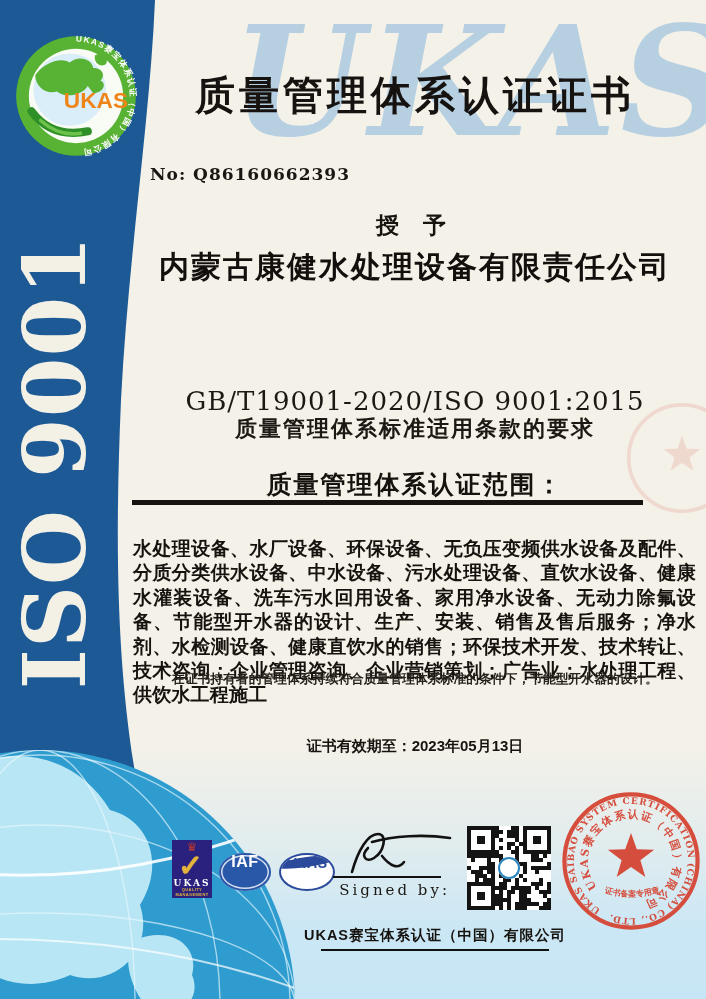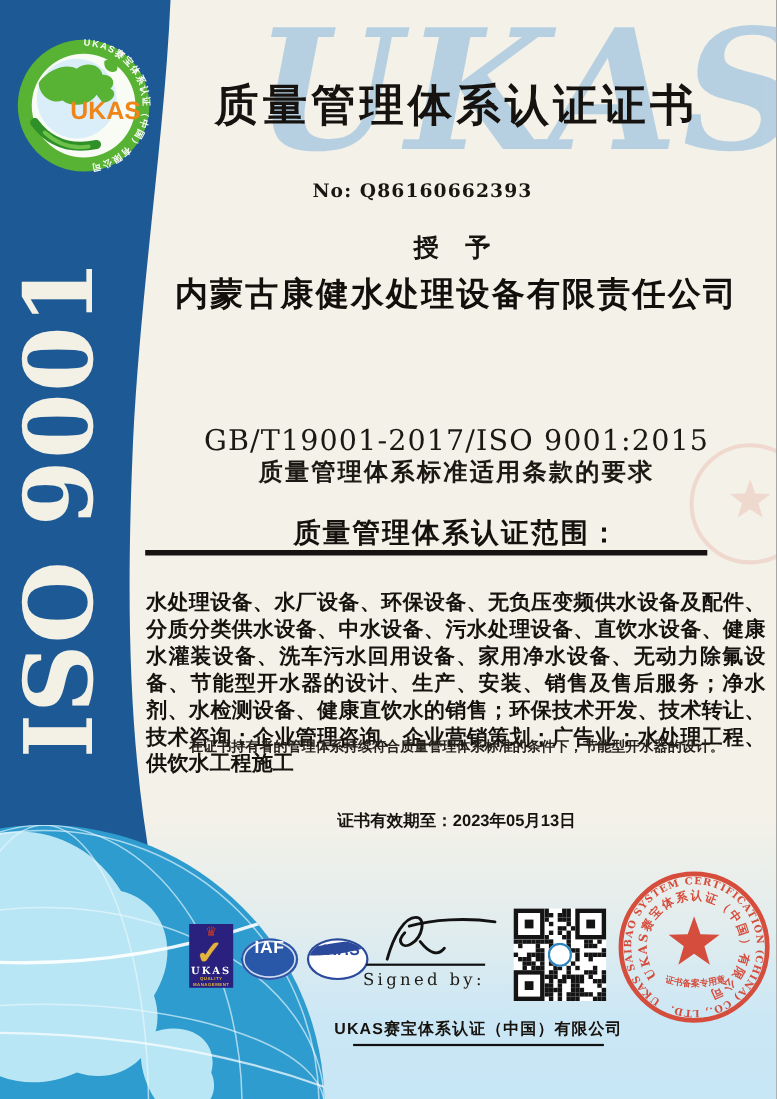--- a/index.html
+++ b/index.html
@@ -22,21 +22,21 @@
     transform:rotate(-90deg);text-align:center;line-height:118px;
     font:700 86px "DejaVu Serif",serif;color:#f3f0e6;letter-spacing:1px;}
 
   
   .wm{position:absolute;left:232px;top:6px;font:700 italic 152px "DejaVu Serif",serif;
     color:#a9c9e0;opacity:.8;letter-spacing:4px;line-height:1;}
 
   .t-center{text-align:center;}
   .title{position:absolute;left:140px;top:68px;width:550px;
     font:700 40px "DejaVu Serif",serif;color:#151210;letter-spacing:4px;}
-  .certno{position:absolute;left:150px;top:164px;width:468px;text-align:center;
+  .certno{position:absolute;left:150px;top:164px;width:468px;text-align:left;
     font:700 17px "DejaVu Serif",serif;color:#1a1713;letter-spacing:1px;}
   .award{position:absolute;left:140px;top:210px;width:550px;
     font:700 23px "DejaVu Serif",serif;color:#17130f;letter-spacing:8px;}
   .company{position:absolute;left:120px;top:247px;width:590px;
     font:700 30px "DejaVu Serif",serif;color:#120f0c;letter-spacing:2px;}
   .addr{position:absolute;left:135px;top:301px;width:560px;
     font:600 14.5px "DejaVu Serif",serif;color:#2a261f;letter-spacing:.5px;}
   .stmt1{position:absolute;left:135px;top:355px;width:560px;
     font:600 22px "DejaVu Serif",serif;color:#1c1813;letter-spacing:1px;}
   .stmt2{position:absolute;left:135px;top:386px;width:560px;
@@ -71,21 +71,21 @@
     color:#fff;text-align:center;line-height:38px;font:700 16px "Liberation Sans",sans-serif;letter-spacing:.5px;}
   .cnas{position:absolute;left:279px;top:853px;width:56px;height:38px;border-radius:50%;
     background:#fff;border:2px solid #2b4a9b;box-sizing:border-box;color:#2b4a9b;text-align:center;
     line-height:33px;font:700 italic 14px "Liberation Sans",sans-serif;letter-spacing:.5px;overflow:hidden;}
   .cnas::before{content:"";position:absolute;left:-6px;top:2px;width:64px;height:10px;background:#2b4a9b;
     border-radius:50%;transform:rotate(-8deg);}
   .cnas span{position:relative;z-index:1;}
   .sig{position:absolute;left:338px;top:826px;width:118px;height:52px;}
   .sig-line{position:absolute;left:333px;top:876px;width:108px;height:2px;background:#111;}
   .signed{position:absolute;left:330px;top:881px;width:120px;
-    font:500 15px "DejaVu Serif",serif;color:#1c1813;letter-spacing:3px;}
+    font:500 15px "DejaVu Serif",serif;color:#1c1813;letter-spacing:3px;text-align:right;}
   .qr{position:absolute;left:467px;top:826px;width:84px;height:84px;background:#fff;}
   .qr i{position:absolute;width:4px;height:4px;background:#141414;}
   .qr b{position:absolute;width:28px;height:28px;border:4px solid #141414;background:#fff;box-sizing:border-box;}
   .qr b::after{content:"";position:absolute;left:6px;top:6px;width:8px;height:8px;background:#141414;}
   .qr::after{content:"";position:absolute;left:31px;top:31px;width:22px;height:22px;border-radius:50%;
     background:#fff;box-shadow:inset 0 0 0 2px #2e86c1;}
   .seal{position:absolute;left:556px;top:786px;width:150px;height:150px;opacity:.92;}
   .faint-seal{position:absolute;left:622px;top:398px;width:120px;height:120px;opacity:.13;}
 
   .footer-center{position:absolute;left:280px;top:926px;width:310px;text-align:center;}
@@ -149,21 +149,21 @@
 
   <div class="wm">UKAS</div>
   <div class="title t-center">质量管理体系认证证书</div>
   <div class="certno">
     <span>No:</span>
     <span>Q86160662393</span>
   </div>
 
   <div class="award t-center">授 予</div>
   <div class="company t-center">内蒙古康健水处理设备有限责任公司</div>
-  <div class="stmt2 t-center">GB/T19001-2017/ISO 9001:2015</div>
+  <div class="stmt2 t-center">GB/T19001-2020/ISO 9001:2015</div>
   <div class="stmt3 t-center">质量管理体系标准适用条款的要求</div>
   <div class="scope-title t-center">质量管理体系认证范围：</div>
   <div class="scope-div"></div>
   <div class="scope">水处理设备、水厂设备、环保设备、无负压变频供水设备及配件、分质分类供水设备、中水设备、污水处理设备、直饮水设备、健康水灌装设备、洗车污水回用设备、家用净水设备、无动力除氟设备、节能型开水器的设计、生产、安装、销售及售后服务；净水剂、水检测设备、健康直饮水的销售；环保技术开发、技术转让、技术咨询；企业管理咨询、企业营销策划；广告业；水处理工程、供饮水工程施工</div>
   <div class="note1 t-center">在证书持有者的管理体系持续符合质量管理体系标准的条件下，节能型开水器的设计。</div>
 
   <div class="dates">
     <div>
       <span>证书有效期至：</span><span>2023年05月13日</span>
     </div>

